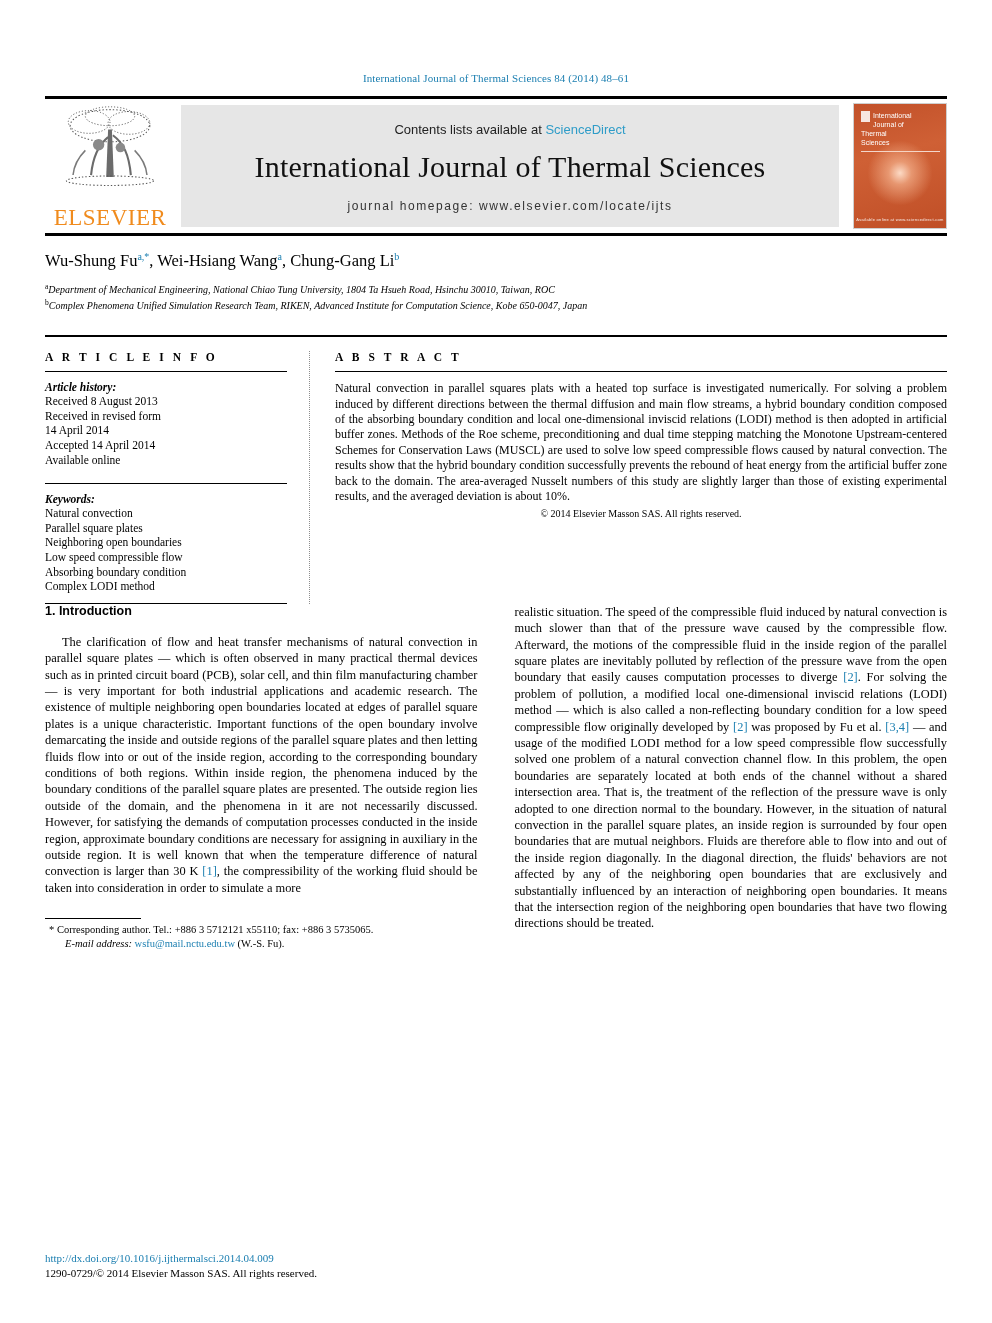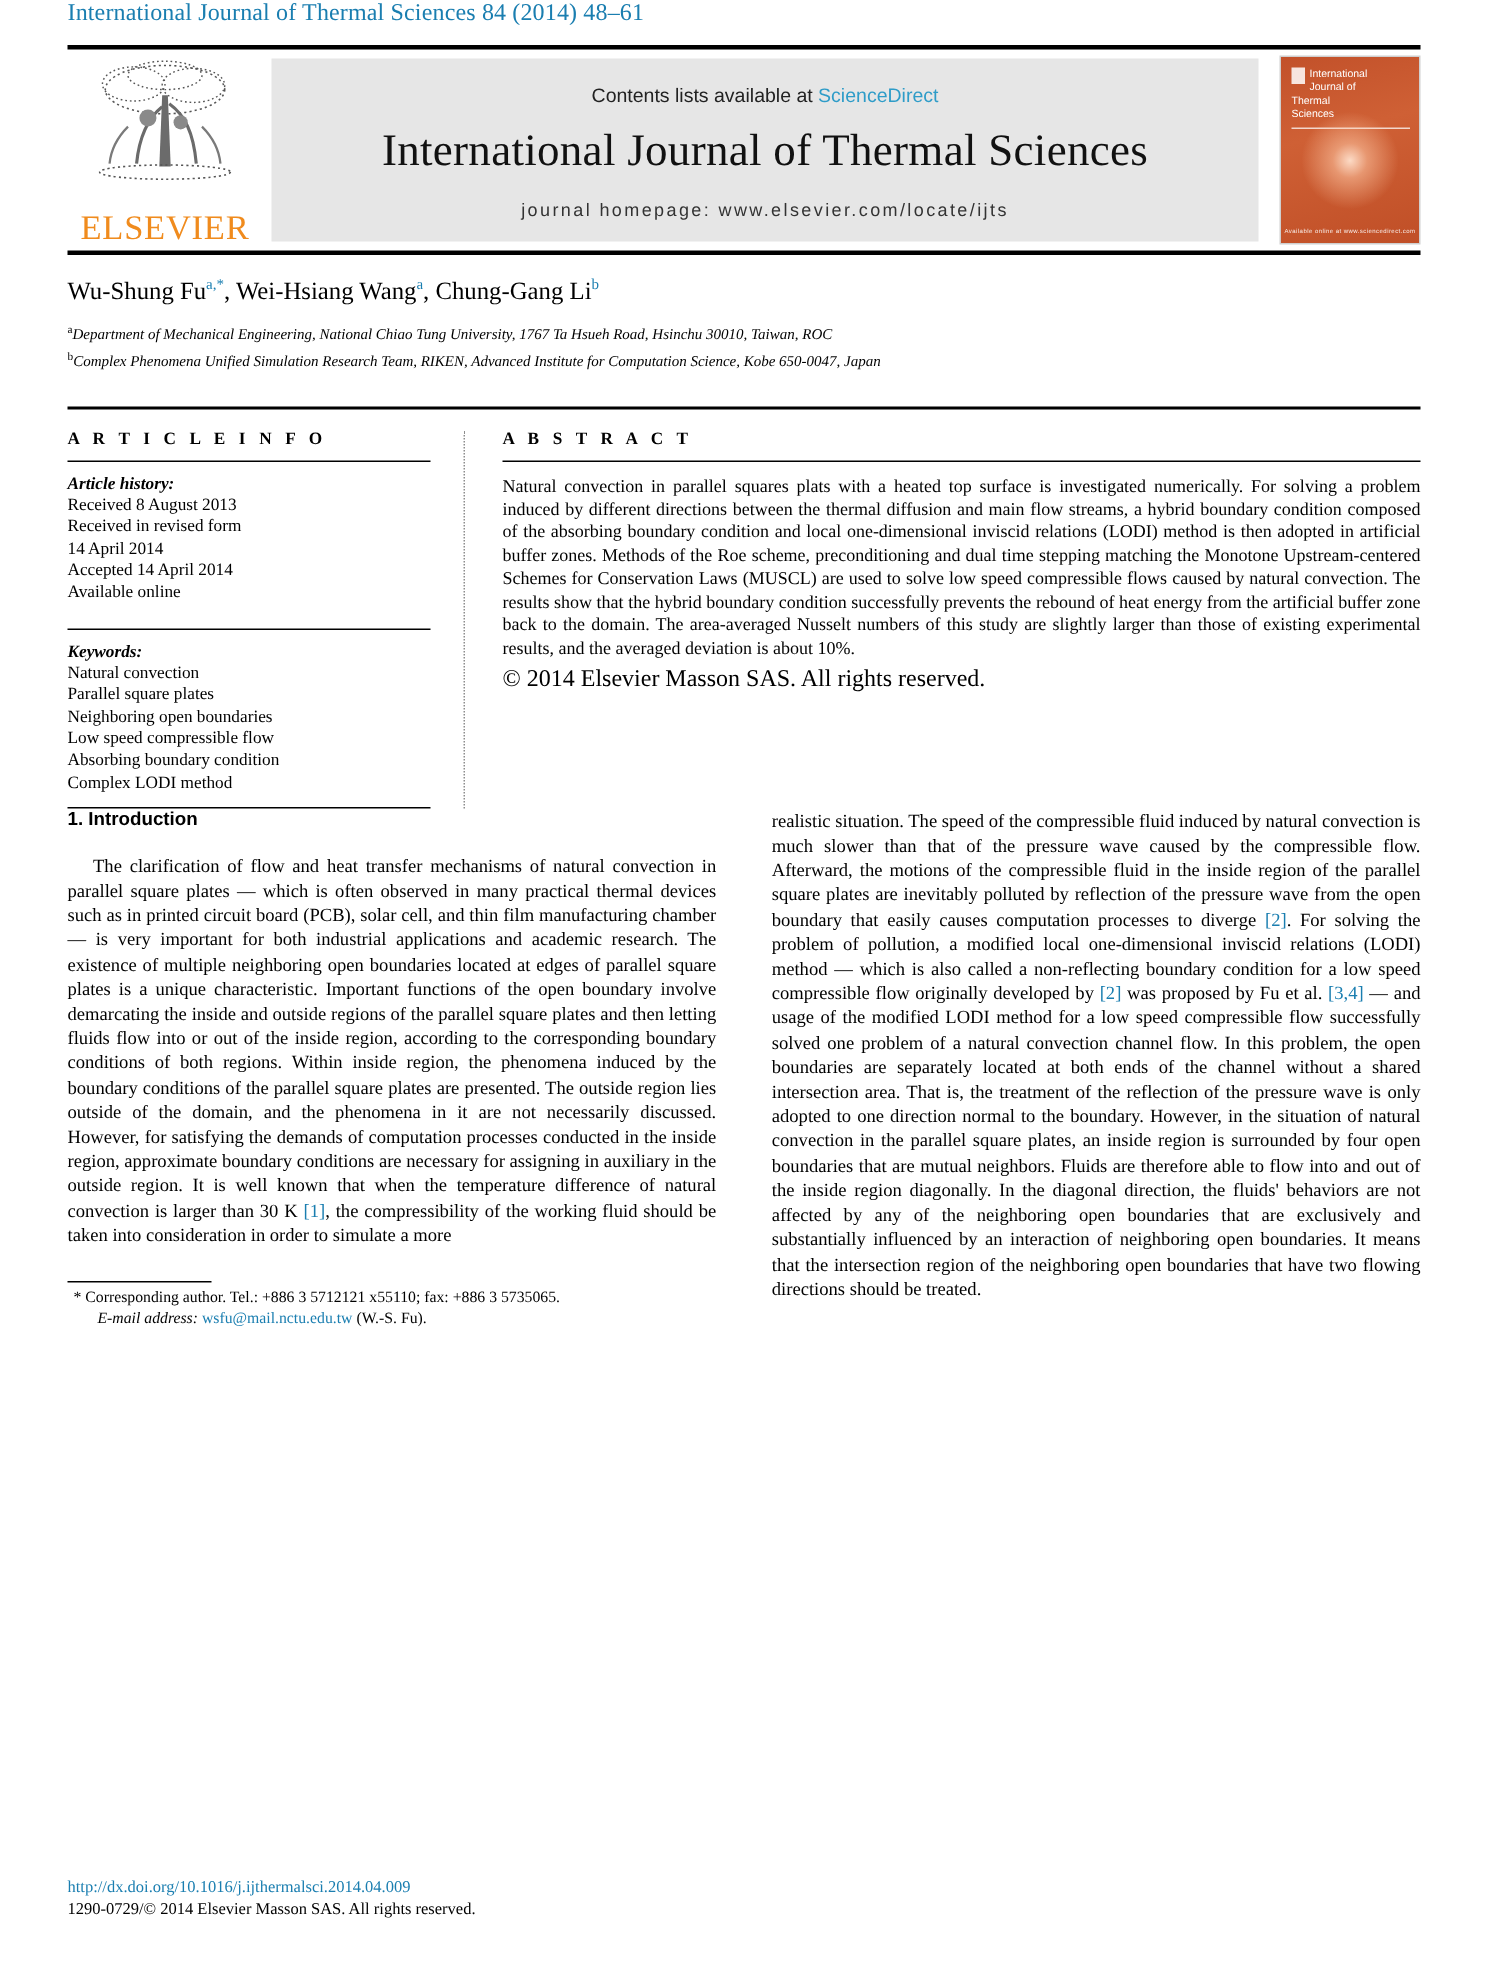--- a/index.html
+++ b/index.html
@@ -18,23 +18,25 @@
   .page {
     width: 992px;
     height: 1323px;
     position: relative;
     box-sizing: border-box;
     padding: 0 45px;
   }
 
   
   .running-head {
+    text-align: center;
     color: #1a7eb0;
-    font-size: 16px;
-    font-family: "Liberation Serif", serif;
+    font-size: 11px;
+    font-family: "Liberation Serif", serif;
+    padding-top: 72px;
     letter-spacing: 0.1px;
   }
 
   
   .masthead {
     margin-top: 12px;
     border-top: 3px solid #000;
     border-bottom: 3px solid #000;
     height: 134px;
     display: flex;
@@ -267,22 +269,22 @@
     border-top: 1.6px solid #000;
     margin-top: 9px;
   }
   .abstract-body {
     font-size: 12px;
     line-height: 15.4px;
     text-align: justify;
     color: #000;
   }
   .abstract-copy {
-    text-align: left;
-    font-size: 16px;
+    text-align: center;
+    font-size: 10px;
     margin-top: 4px;
   }
 
   
   .body-cols {
     display: flex;
     gap: 37px;
   }
   .bcol {
     flex: 1 1 0;
@@ -389,21 +391,21 @@
   </div>
 
 
   <div class="authors">
     <span><span>Wu-Shung Fu</span><sup>a,*</sup></span>,
     <span><span>Wei-Hsiang Wang</span><sup>a</sup></span>,
     <span><span>Chung-Gang Li</span><sup>b</sup></span>
   </div>
 
   <div class="affiliations">
-    <div><sup>a</sup><span>Department of Mechanical Engineering, National Chiao Tung University, 1767 Ta Hsueh Road, Hsinchu 30010, Taiwan, ROC</span></div>
+    <div><sup>a</sup><span>Department of Mechanical Engineering, National Chiao Tung University, 1804 Ta Hsueh Road, Hsinchu 30010, Taiwan, ROC</span></div>
     <div><sup>b</sup><span>Complex Phenomena Unified Simulation Research Team, RIKEN, Advanced Institute for Computation Science, Kobe 650-0047, Japan</span></div>
   </div>
 
   <div class="info-abstract">
     <div class="col-info">
       <div class="sect-caps">A R T I C L E   I N F O</div>
       <div class="rule-thin"></div>
       <div class="meta-head">Article history:</div>
       <div class="meta-line">Received 8 August 2013</div>
       <div class="meta-line">Received in revised form</div>

